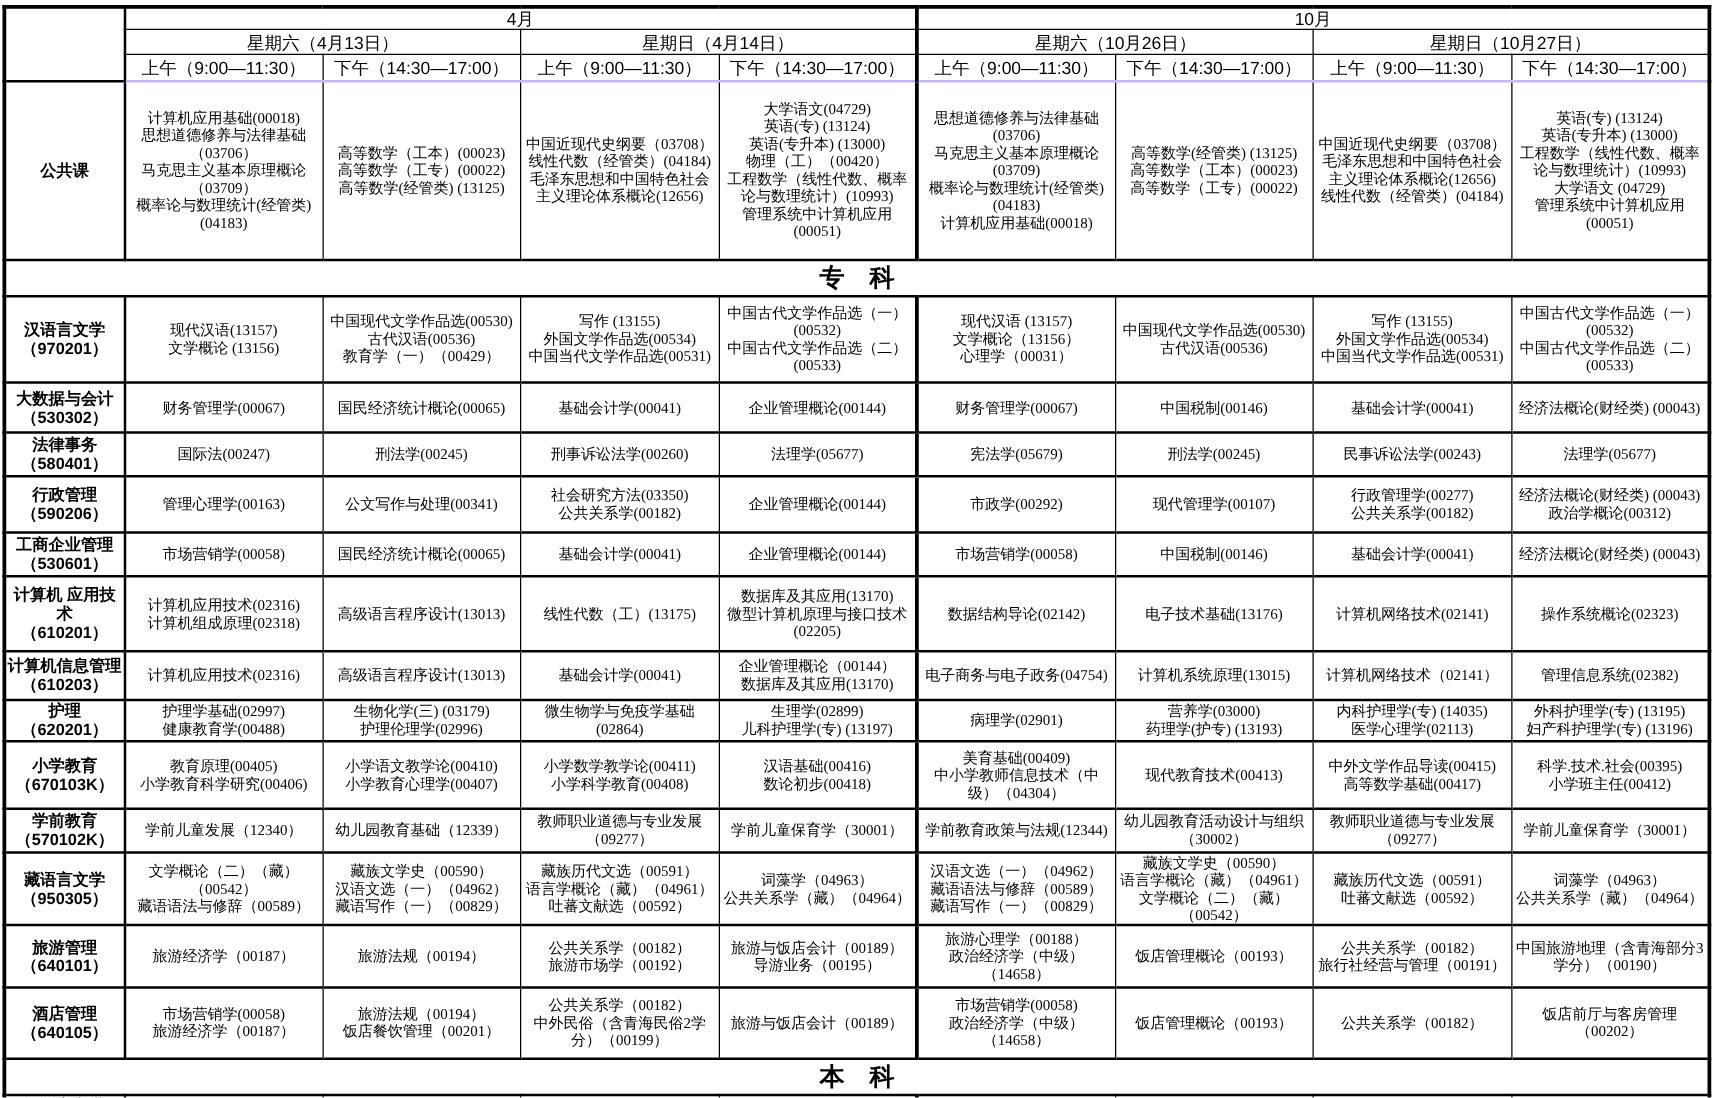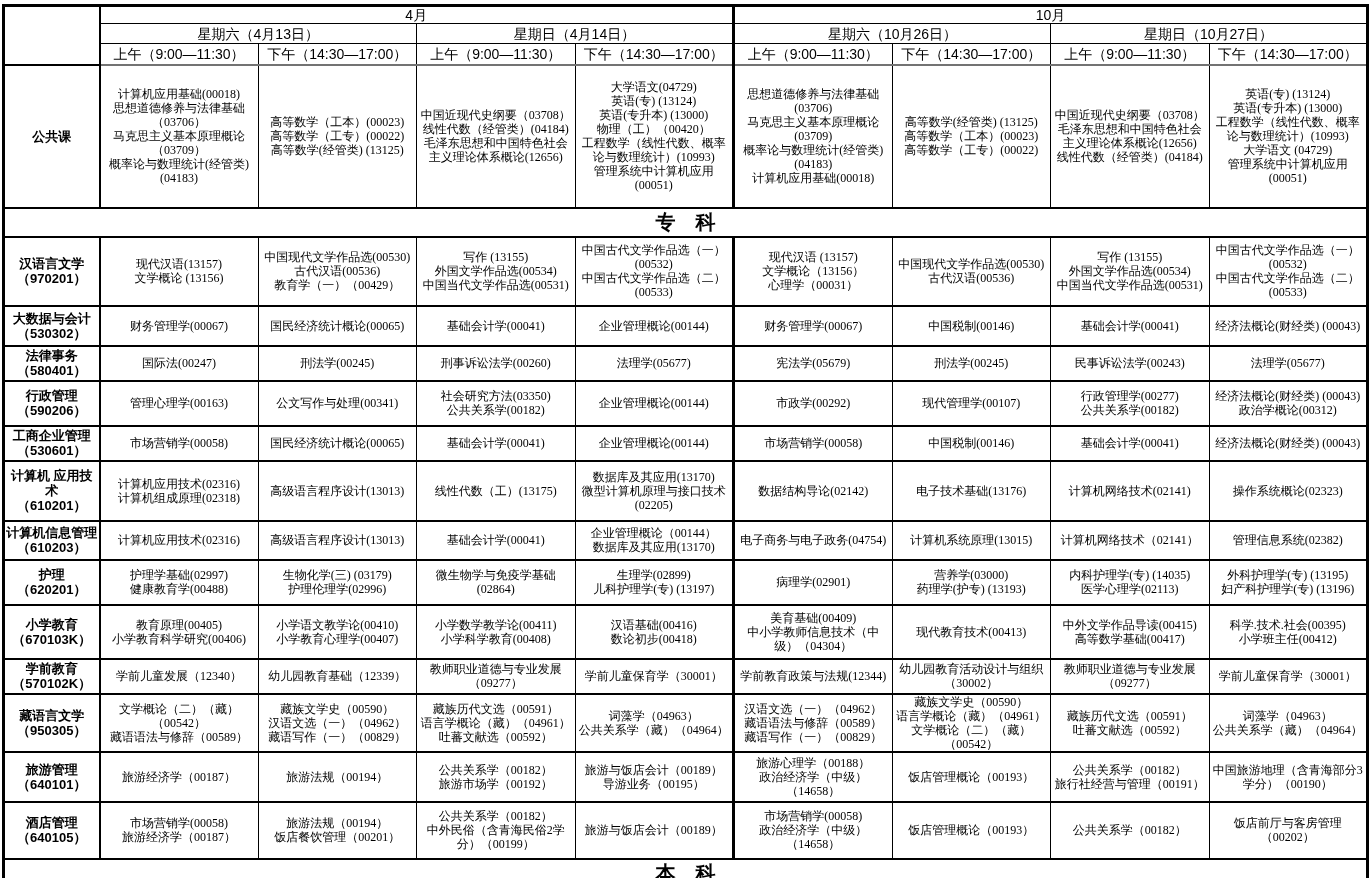--- a/index.html
+++ b/index.html
@@ -3,21 +3,21 @@
 <meta charset="utf-8">
 <style>
   html,body{margin:0;padding:0;background:#ffffff;}
   body{width:1371px;height:878px;position:relative;font-family:"Liberation Sans",sans-serif;color:#000;}
   table.sched{position:absolute;left:2px;top:4px;width:1367px;border-collapse:collapse;table-layout:fixed;border:3px solid #000;}
   th,td{border:1px solid #000;text-align:center;vertical-align:middle;padding:0 2px;overflow:hidden;}
   thead th{font-family:"Liberation Sans",sans-serif;font-weight:normal;font-size:14px;line-height:16px;}
   tr.month-row{height:17px;}
   tr.day-row{height:20px;}
   tr.time-row{height:21px;}
-  tr.time-row th{border-bottom:2px solid #737373;}
+  tr.time-row th{border-bottom:2px solid #c4b5fd;}
   th.corner{border-right:2px solid #000;}
   .oct-start{border-left:3px solid #000 !important;}
   tbody th.major{font-family:"Liberation Sans",sans-serif;font-weight:bold;font-size:13px;line-height:15px;border-right:2px solid #000;padding:0 1px;}
   tbody td.cell{font-family:"Liberation Serif",serif;font-size:12px;line-height:14px;}
   tbody td.cell .course{margin:0 auto;}
   tbody tr.major>th,tbody tr.major>td{border-top:2px solid #000;border-bottom:2px solid #000;}
   tbody tr.band>td{font-family:"Liberation Sans",sans-serif;font-weight:bold;font-size:20px;height:17px;
     border-top:2px solid #000;border-bottom:2px solid #000;}
 </style>
 </head>
@@ -335,21 +335,21 @@
         <td class="cell">
           <div class="course">计算机系统原理(13015)</div>
         </td>
         <td class="cell">
           <div class="course">计算机网络技术（02141）</div>
         </td>
         <td class="cell">
           <div class="course">管理信息系统(02382)</div>
         </td>
       </tr>
-      <tr class="major" style="height: 45px;">
+      <tr class="major" style="height: 33px;">
         <th class="major">
           <div>护理</div>
           <div>（620201）</div>
         </th>
         <td class="cell">
           <div class="course">护理学基础(02997)</div>
           <div class="course">健康教育学(00488)</div>
         </td>
         <td class="cell">
           <div class="course">生物化学(三) (03179)</div>

